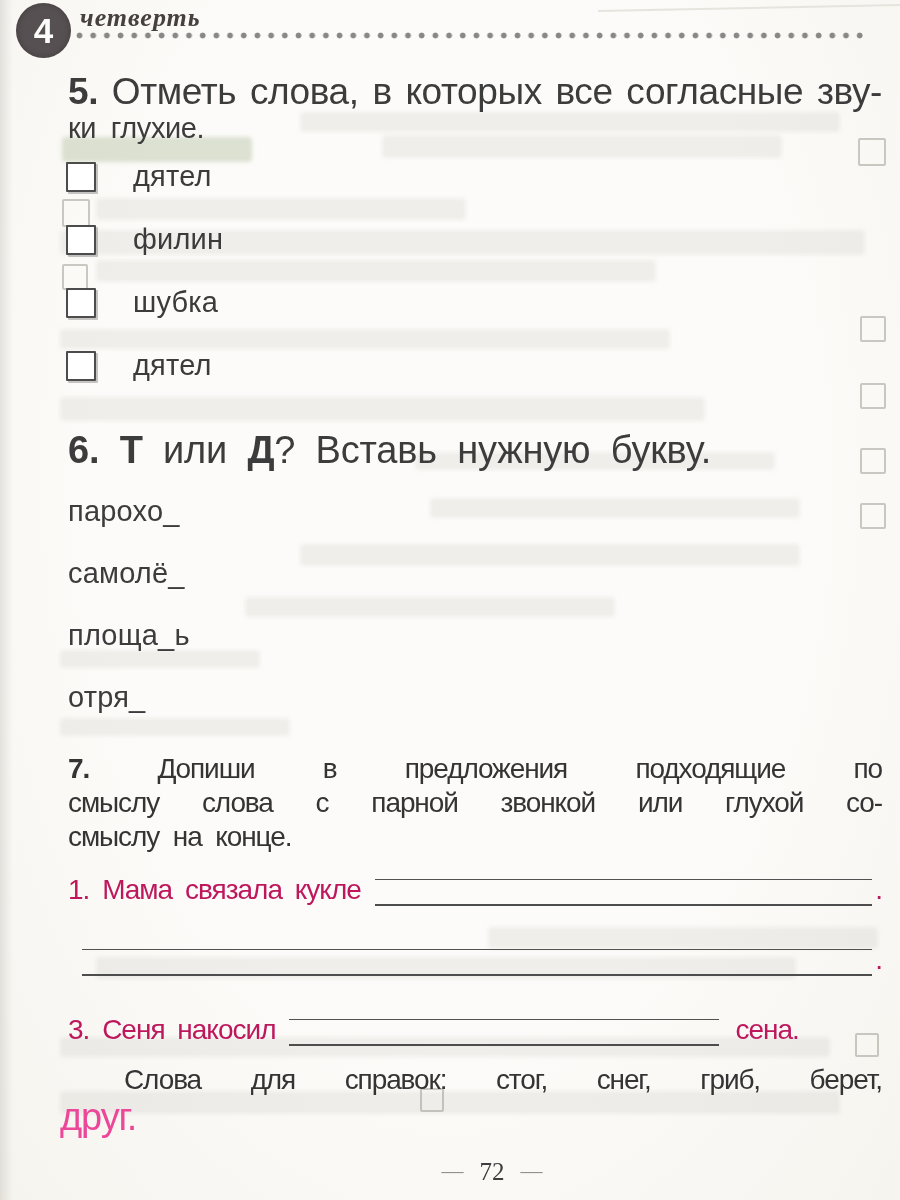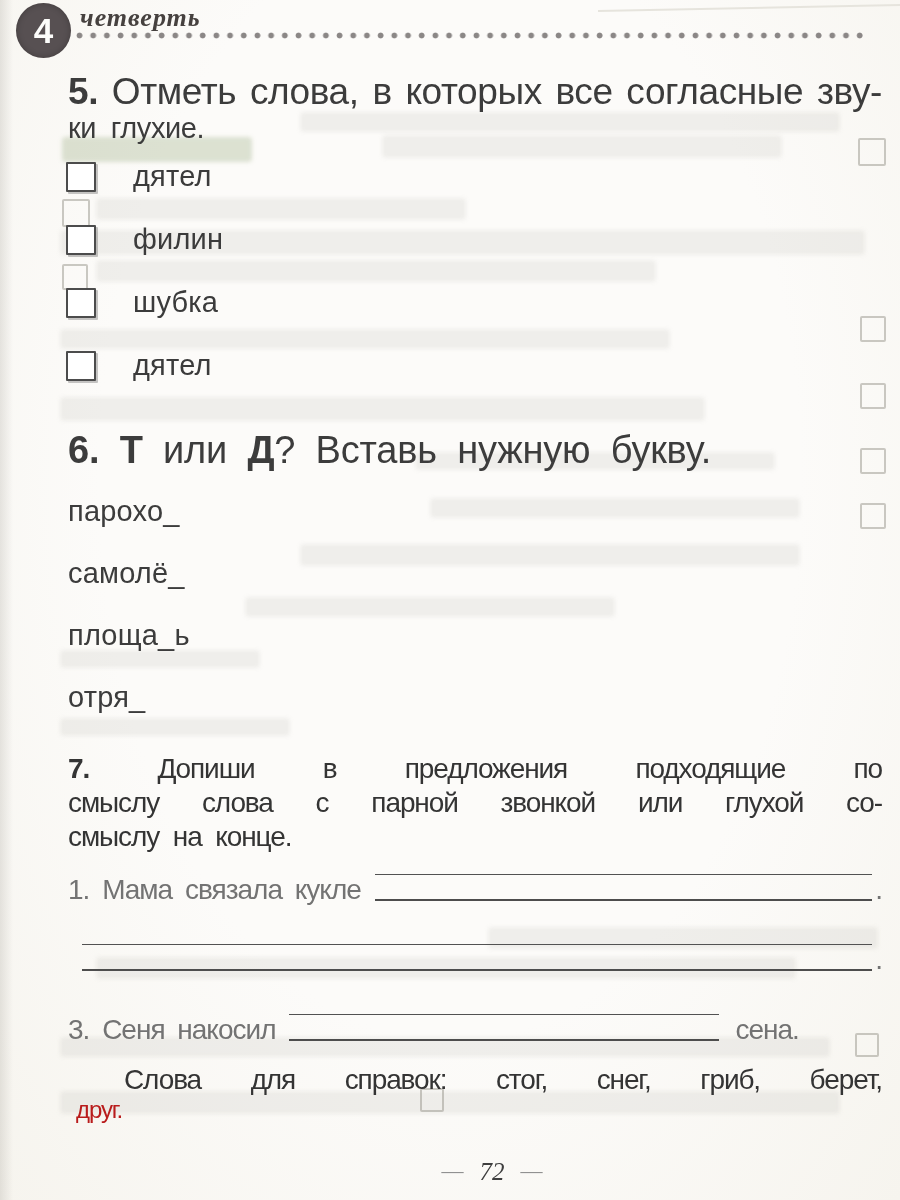--- a/index.html
+++ b/index.html
@@ -33,37 +33,37 @@
   .check-item{left:66px;display:flex;align-items:center;gap:37px}
   .cbox{width:26px;height:26px;background:#fff;border:2.5px solid #4c4c4c;border-radius:1px;
     box-shadow:2px 2px 0 rgba(70,70,70,.30)}
   .clabel{font-size:29px;color:#3b3b3b;letter-spacing:.2px}
 
   .h6{left:68px;top:429px;font-size:38px;word-spacing:10px;letter-spacing:-0.2px}
   .word{left:68px;font-size:29px;letter-spacing:.2px}
 
   .h7{left:68px;width:814px;font-size:28px;line-height:34px;letter-spacing:-1.1px;word-spacing:7px;color:#343434}
 
-  .sent{left:68px;width:814px;display:flex;align-items:flex-start;
-    font-size:28px;letter-spacing:-1px;word-spacing:6px;color:#737373;white-space:nowrap}
+  .sent{left:68px;width:814px;display:flex;align-items:flex-end;
+    font-size:28px;letter-spacing:-1px;word-spacing:6px;color:#be185d;white-space:nowrap}
   .blank{height:27px;box-sizing:border-box;background:transparent;
     border-top:1.5px solid #525252;border-bottom:2.2px solid #4d4d4d}
   .blank.fill{flex:1 1 auto;margin-left:14px}
   .blank.fixed{flex:0 0 auto;width:430px;margin-left:14px}
   .after-dot{margin-left:3px}
   .after-word{margin-left:16px}
 
   .hint1{left:68px;top:1063px;width:814px;font-size:28px;line-height:34px;
     letter-spacing:-1.1px;word-spacing:7px;color:#343434;text-indent:56px}
-  .hint2{left:76px;top:1096px;font-size:24px;letter-spacing:-1.1px;color:#b91c1c}
+  .hint2{left:60px;top:1096px;font-size:38px;letter-spacing:-1.1px;color:#ec4899}
 
   .pagenum{left:0;top:1158px;width:900px;text-align:center;
     font-family:"Liberation Serif",serif;font-size:25px;color:#3e3e3e;transform:translateX(42px)}
   .pagenum .dash{color:#8b8b8b;font-size:22px;vertical-align:2px}
-  .pagenum .n{margin:5px 16px;font-style:italic}
+  .pagenum .n{margin:5px 16px;}
 
   
   .gs{position:absolute;background:rgba(128,126,114,.10);filter:blur(2.2px);border-radius:4px}
   .gg{background:rgba(123,148,93,.25)}
   .gbox{position:absolute;border:2px solid rgba(152,150,140,.5);border-radius:2px;filter:blur(.6px)}
 </style>
 </head>
 <body>
 
 <div class="gs" style="left:300px;top:112px;width:540px;height:20px"></div>

